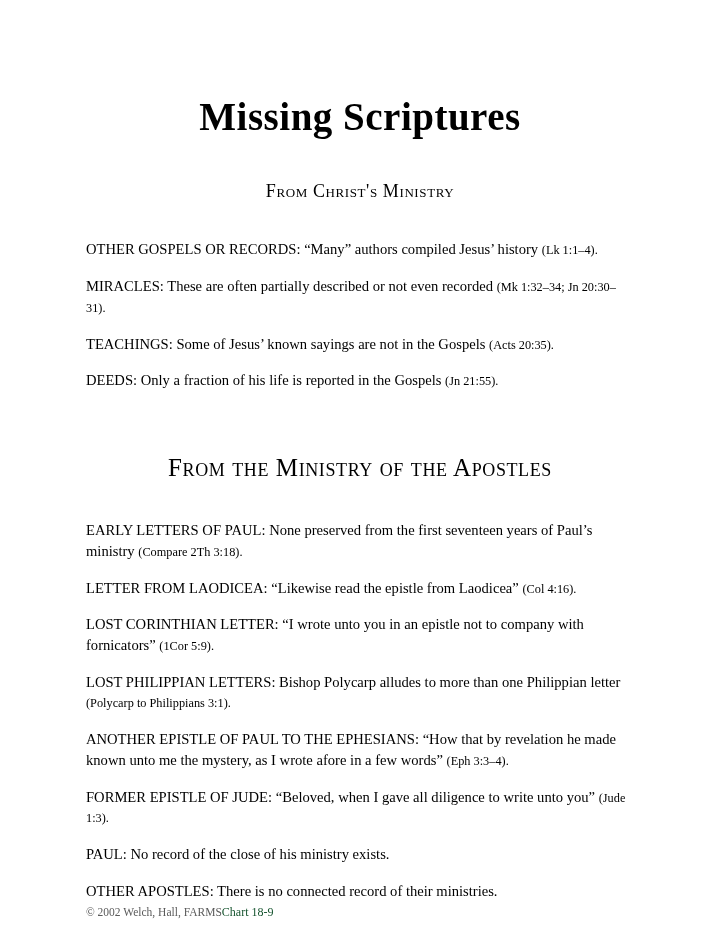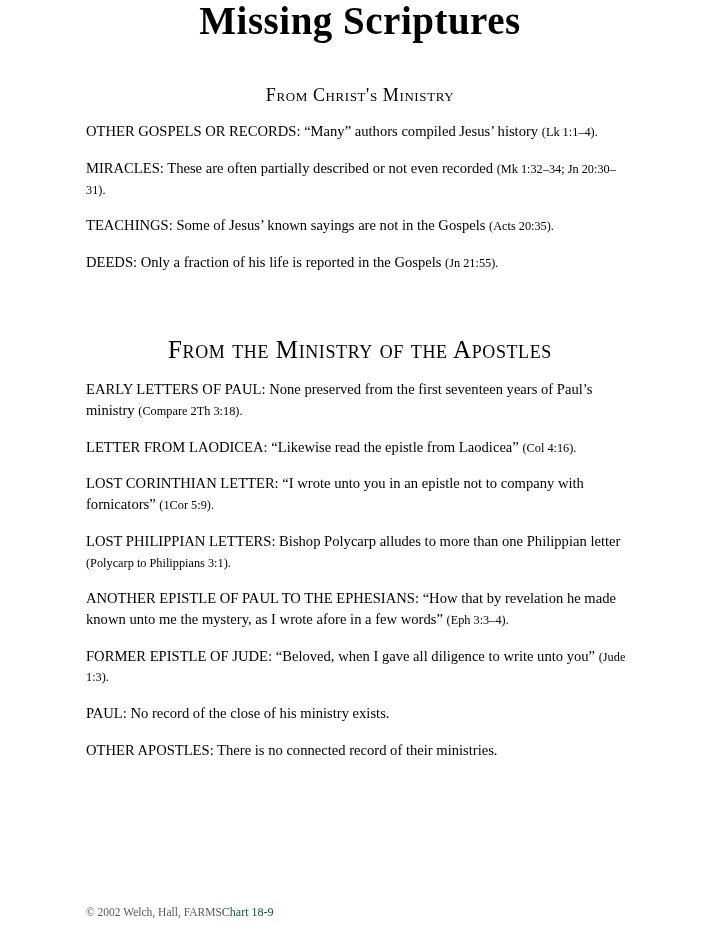--- a/index.html
+++ b/index.html
@@ -24,20 +24,21 @@
     box-sizing: border-box;
     padding: 0 86px;
   }
   .title {
     text-align: center;
     font-family: "Liberation Serif", serif;
     font-weight: bold;
     font-size: 39px;
     letter-spacing: 0.5px;
     margin: 0;
+    padding-top: 96px;
     line-height: 1.1;
   }
   .section-head {
     text-align: center;
     font-family: "Liberation Serif", serif;
     font-weight: normal;
     font-size: 24px;
     letter-spacing: 0.6px;
     margin: 0;
     line-height: 1.2;
@@ -48,21 +49,21 @@
   }
   .section-head.second {
     padding-top: 46px;
     font-size: 25px;
   }
   
   .sc {
     font-variant: small-caps;
   }
   .entries {
-    margin-top: 14px;
+    margin-top: 37px;
   }
   .entry {
     font-size: 14.6px;
     line-height: 1.42;
     margin-bottom: 16px;
     text-align: left;
   }
   .ref {
     font-size: 12.3px;
   }

